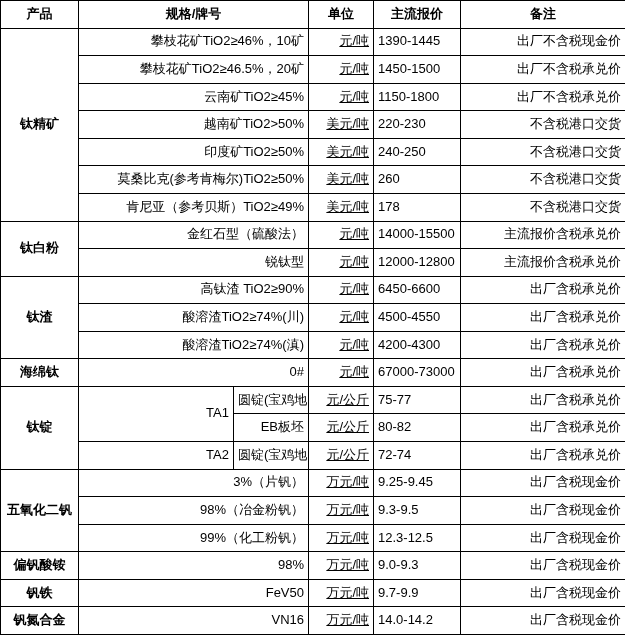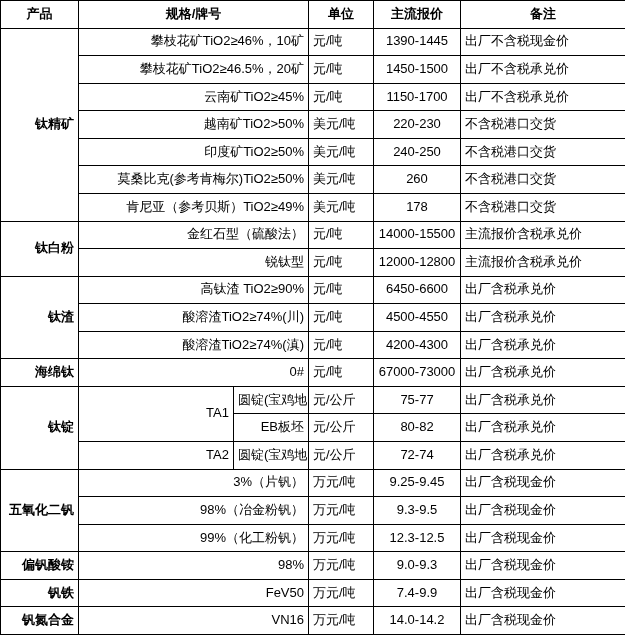--- a/index.html
+++ b/index.html
@@ -32,37 +32,38 @@
     vertical-align: middle;
     white-space: nowrap;
     overflow: hidden;
   }
   td.hdr {
     text-align: center;
     font-weight: bold;
     font-size: 14px;
   }
   td.cat {
-    text-align: right;
+    text-align: center;
     font-weight: bold;
     font-size: 14px;
   }
   td.spec {
     text-align: right;
     font-family: "Liberation Sans", sans-serif;
   }
   td.unit {
+    text-align: right;
+    text-decoration: underline;
+  }
+  td.price {
     text-align: left;
-  }
-  td.price {
-    text-align: center;
     padding-left: 5px;
   }
   td.note {
-    text-align: left;
+    text-align: right;
     padding-left: 5px;
   }
   
 </style>
 </head>
 <body>
 
 <div id="sheet">
   <table class="price-table">
     <colgroup>
@@ -90,21 +91,21 @@
         </tr>
         <tr>
           <td class="spec" colspan="2">攀枝花矿TiO2≥46.5%，20矿</td>
           <td class="unit">元/吨</td>
           <td class="price">1450-1500</td>
           <td class="note">出厂不含税承兑价</td>
         </tr>
         <tr>
           <td class="spec" colspan="2">云南矿TiO2≥45%</td>
           <td class="unit">元/吨</td>
-          <td class="price">1150-1700</td>
+          <td class="price">1150-1800</td>
           <td class="note">出厂不含税承兑价</td>
         </tr>
         <tr>
           <td class="spec" colspan="2">越南矿TiO2&gt;50%</td>
           <td class="unit">美元/吨</td>
           <td class="price">220-230</td>
           <td class="note">不含税港口交货</td>
         </tr>
         <tr>
           <td class="spec" colspan="2">印度矿TiO2≥50%</td>
@@ -207,21 +208,21 @@
           <td class="cat" rowspan="1">偏钒酸铵</td>
           <td class="spec" colspan="2">98%</td>
           <td class="unit">万元/吨</td>
           <td class="price">9.0-9.3</td>
           <td class="note">出厂含税现金价</td>
         </tr>
         <tr>
           <td class="cat" rowspan="1">钒铁</td>
           <td class="spec" colspan="2">FeV50</td>
           <td class="unit">万元/吨</td>
-          <td class="price">7.4-9.9</td>
+          <td class="price">9.7-9.9</td>
           <td class="note">出厂含税现金价</td>
         </tr>
         <tr>
           <td class="cat" rowspan="1">钒氮合金</td>
           <td class="spec" colspan="2">VN16</td>
           <td class="unit">万元/吨</td>
           <td class="price">14.0-14.2</td>
           <td class="note">出厂含税现金价</td>
         </tr>
       </tbody>

